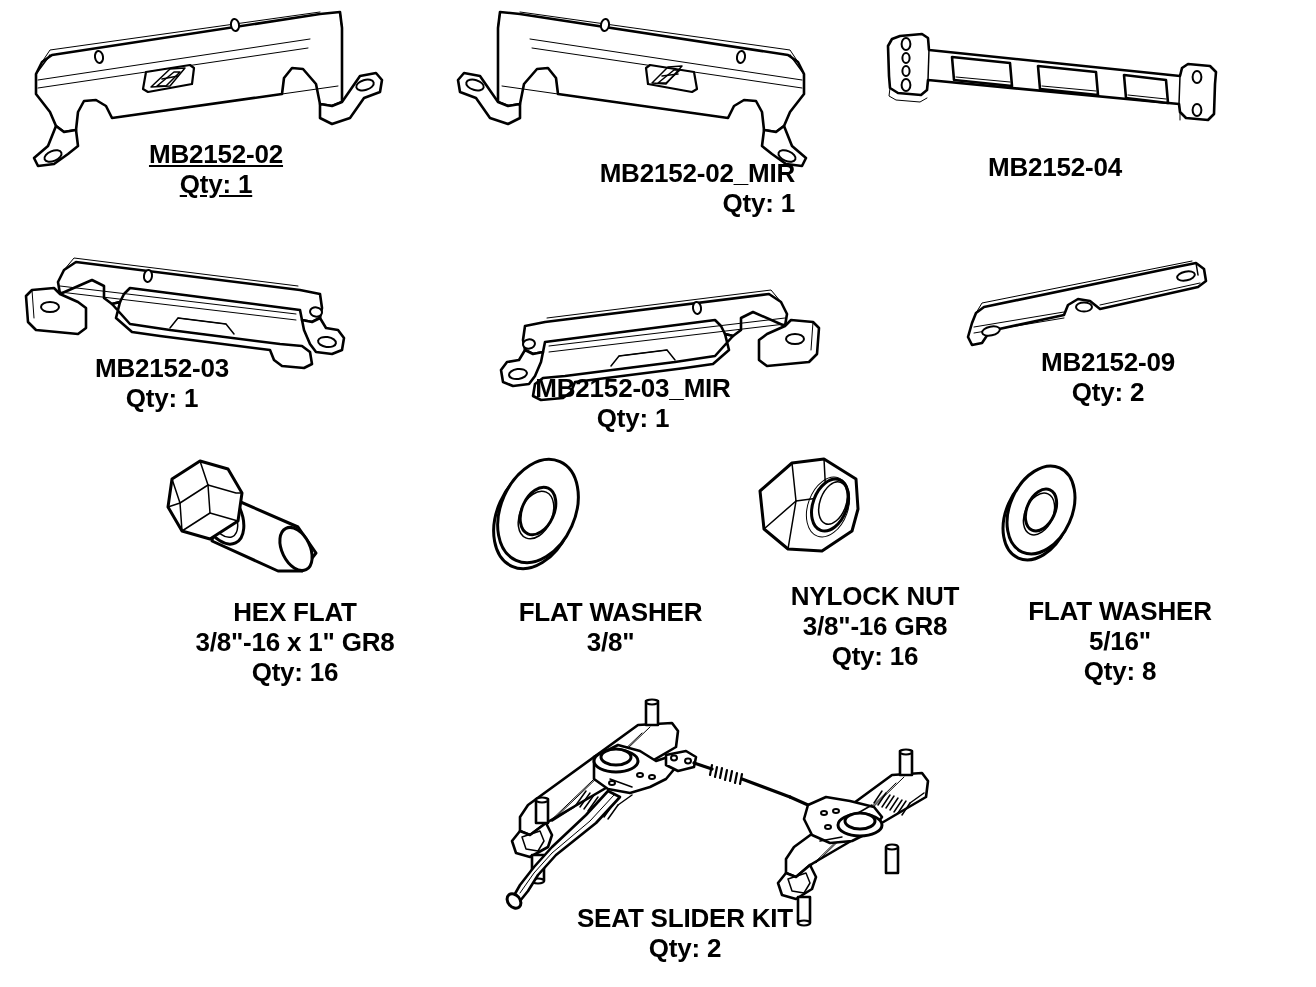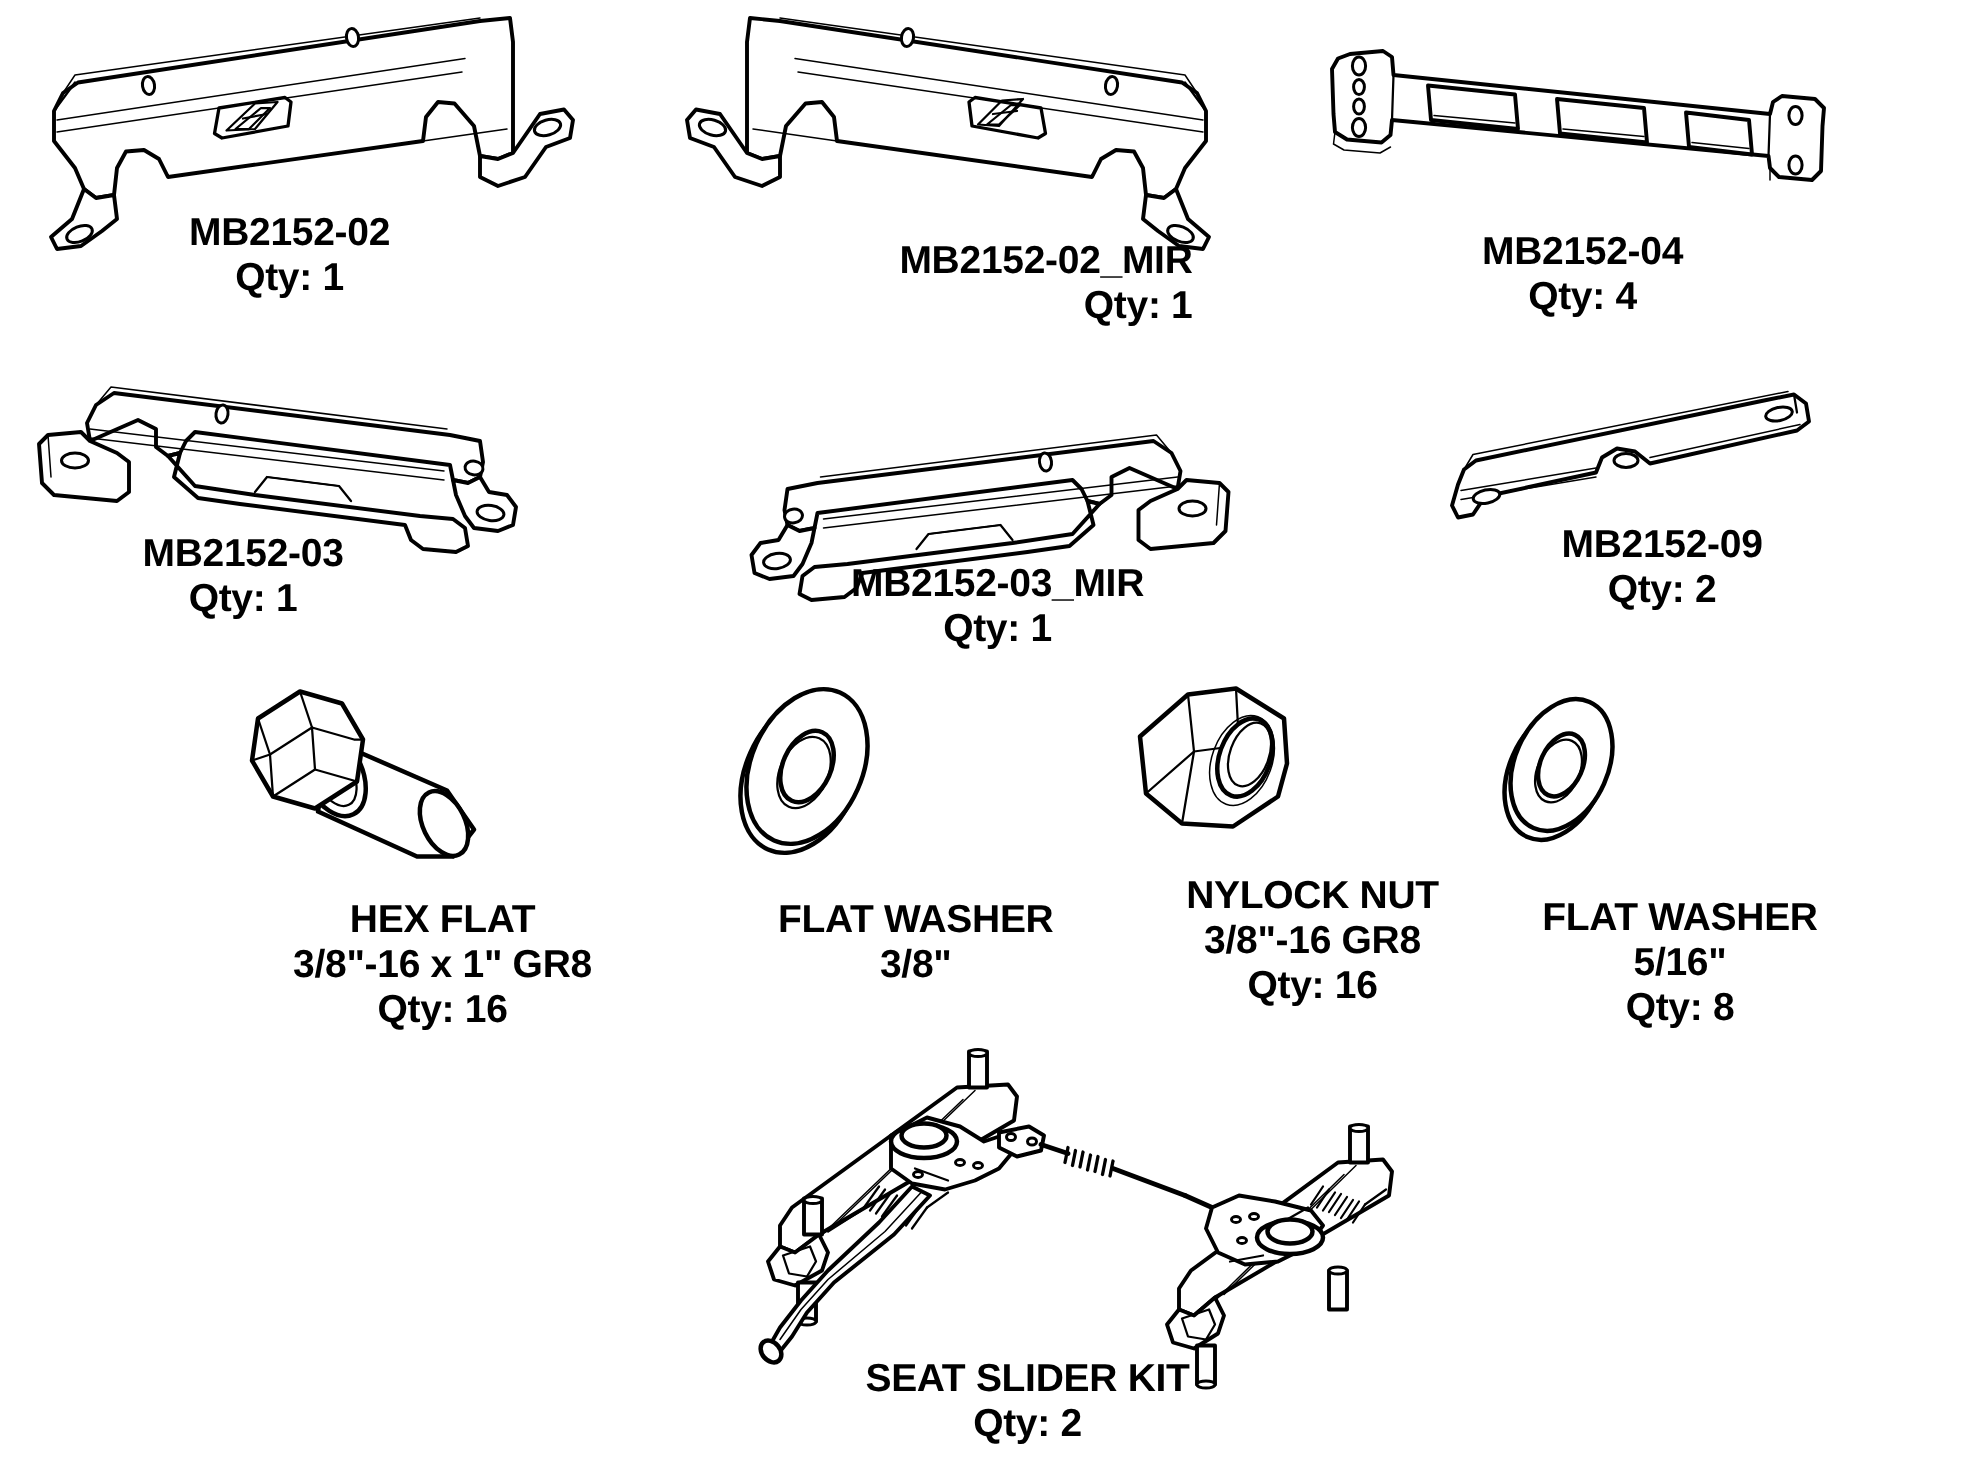--- a/index.html
+++ b/index.html
@@ -91,21 +91,21 @@
 
         <ellipse class="ln-hole" cx="345" cy="79" rx="9" ry="5" transform="rotate(-16 345 79)"></ellipse>
         <ellipse class="ln-hole" cx="33" cy="150" rx="9" ry="5" transform="rotate(-22 33 150)"></ellipse>
 
         <path class="ln-emb" d="M126,66 L170,59 L174,62 L172,78 L128,86 L123,83 Z"></path>
         <path class="ln-in" d="M131,81 L150,63 L165,62 L150,80 Z"></path>
         <path class="ln-in" d="M137,80 L154,66 L160,66 L146,80 Z"></path>
         <path class="ln-in" d="M142,73 L158,70"></path>
       </svg>
     </div>
-    <div class="part-label lbl-26" style="left:33px; top:133px; width:280px;">
+    <div class="part-label lbl-26" style="left:56px; top:133px; width:280px;text-decoration:underline;">
       <span class="ln">MB2152-02</span>
       <span class="ln">Qty: 1</span>
     </div>
   </div>
 
   <div class="part-cell" style="left:455px; top:6px; width:390px; height:210px;">
     <div class="part-art">
       <svg width="380" height="165" viewBox="0 0 350 165">
         <g transform="translate(350,0) scale(-1,1)">
           <path class="ln-out" d="M16,68 L22,56 L32,49 L300,8 L320,6 L322,22 L322,96 L312,100
@@ -168,21 +168,20 @@
         <ellipse class="ln-hole" cx="26" cy="38" rx="3.6" ry="5"></ellipse>
         <ellipse class="ln-hole" cx="26" cy="51" rx="3.6" ry="5"></ellipse>
         <ellipse class="ln-hole" cx="26" cy="65" rx="4.4" ry="6"></ellipse>
 
         <ellipse class="ln-hole" cx="317" cy="57" rx="4.4" ry="6"></ellipse>
         <ellipse class="ln-hole" cx="317" cy="90" rx="4.4" ry="6"></ellipse>
       </svg>
     </div>
     <div class="part-label lbl-26" style="left:20px; top:132px; width:310px;">
       <span class="ln">MB2152-04</span>
-      <span class="ln">Qty: 4</span>
     </div>
   </div>
 
   <div class="part-cell" style="left:20px; top:218px; width:360px; height:190px;">
     <div class="part-art">
       <svg width="350" height="150" viewBox="0 0 350 150">
 
         <path class="ln-out" d="M38,64 L44,52 L56,44 L280,72 L300,76 L302,90 L300,100
                                  L292,104 L282,102 L280,92 L110,70 L104,76 L100,84
                                  L92,86 L84,80 L84,68 L72,62 L40,76 Z"></path>
@@ -242,21 +241,21 @@
           <path class="ln-thin" d="M40,74 L276,102"></path>
           <path class="ln-thin" d="M110,70 L280,92"></path>
           <path class="ln-thin" d="M12,72 L14,100"></path>
           <ellipse class="ln-hole" cx="128" cy="58" rx="4" ry="6" transform="rotate(8 128 58)"></ellipse>
           <ellipse class="ln-hole" cx="30" cy="89" rx="9" ry="5"></ellipse>
           <ellipse class="ln-hole" cx="296" cy="94" rx="6" ry="4.6" transform="rotate(8 296 94)"></ellipse>
           <ellipse class="ln-hole" cx="307" cy="124" rx="9" ry="5" transform="rotate(8 307 124)"></ellipse>
         </g>
       </svg>
     </div>
-    <div class="part-label lbl-26" style="left:40px; top:123px; width:310px;">
+    <div class="part-label lbl-26" style="left:8px; top:123px; width:310px;">
       <span class="ln">MB2152-03_MIR</span>
       <span class="ln">Qty: 1</span>
     </div>
   </div>
 
   <div class="part-cell" style="left:960px; top:255px; width:300px; height:170px;">
     <div class="part-art">
       <svg width="270" height="105" viewBox="0 0 270 105">
 
         <path class="ln-out" d="M12,68 L16,58 L24,52 L216,12 L236,8 L244,14 L246,26

